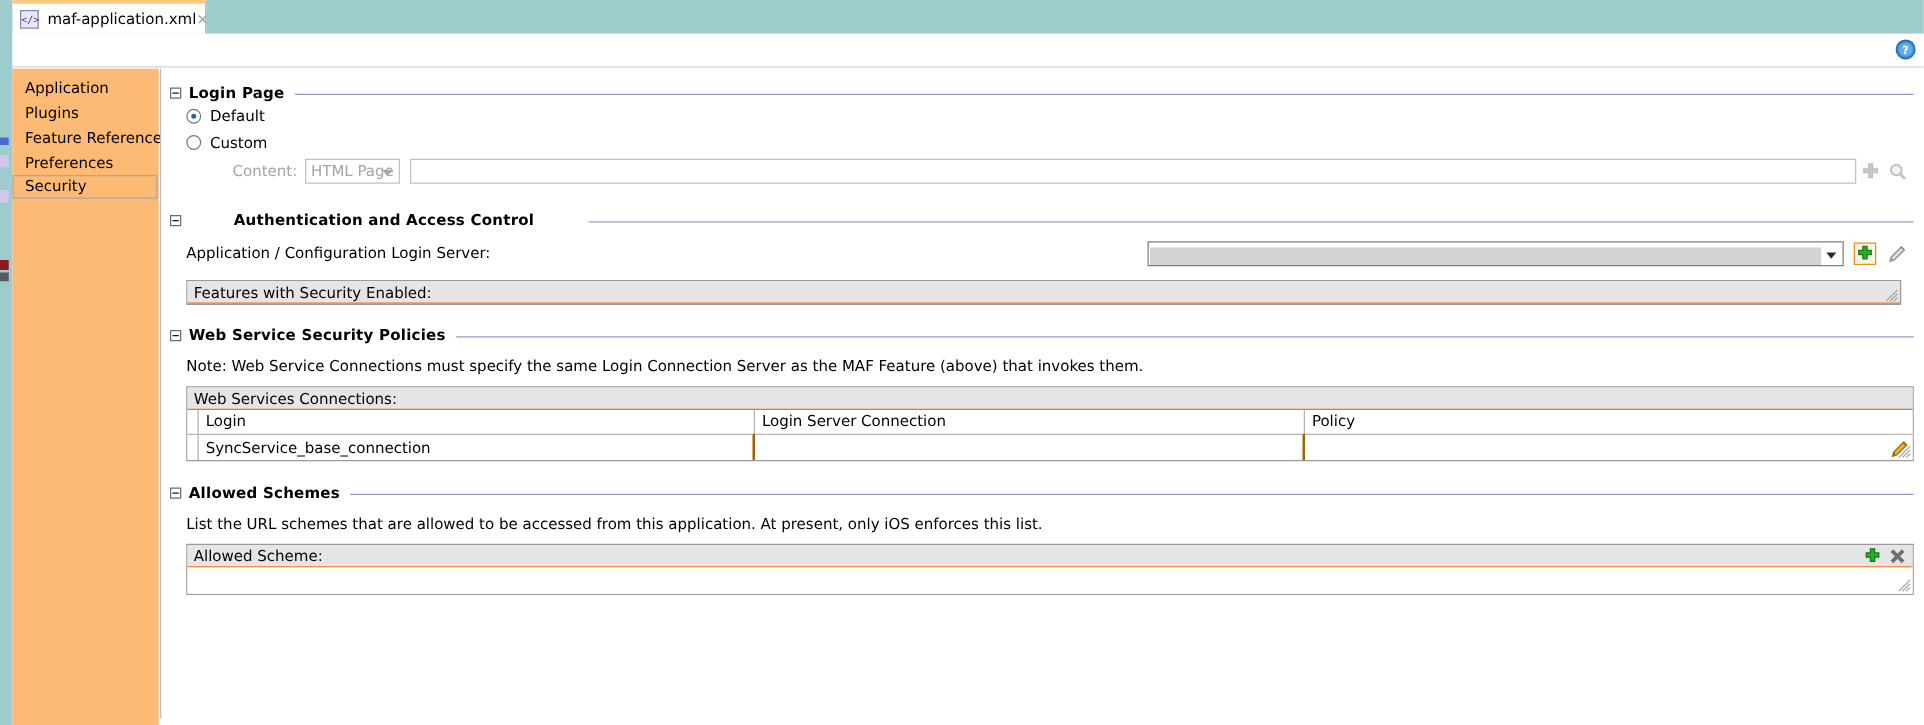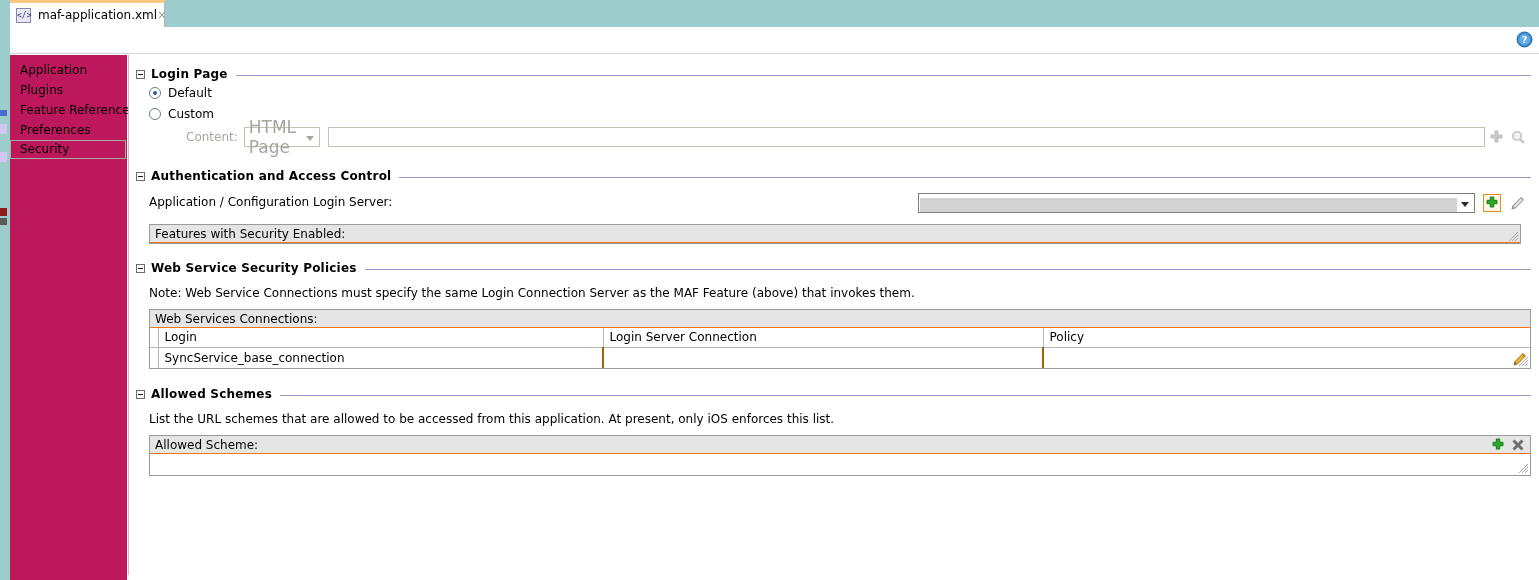--- a/index.html
+++ b/index.html
@@ -68,21 +68,21 @@
   }
   #help-icon {
     position: absolute; right: 6px; top: 4px;
     width: 17px; height: 17px;
   }
 
   
   #navlist {
     position: absolute; left: 10px; top: 55px;
     width: 117px; height: 525px;
-    background: #be185d;
+    background: #fdba74;
     padding-top: 5px;
   }
   .nav-item {
     height: 20px; line-height: 20px;
     padding-left: 10px;
     font-size: 12px; color: #000;
     white-space: nowrap;
   }
   .nav-item.selected {
     font-weight: normal;
@@ -146,21 +146,21 @@
   .radio-label { font-size: 12px; }
 
   
   .content-row { display: flex; align-items: center; margin-top: 4px; padding-left: 37px; }
   .content-label { color: #a6a6a0; font-size: 12px; margin-right: 6px; }
   .combo-disabled {
     width: 76px; height: 20px;
     border: 1px solid #c3c3b3;
     background: #ffffff;
     color: #a6a6a0;
-    font-size: 17px;
+    font-size: 12px;
     display: flex; align-items: center;
     padding-left: 4px;
     position: relative;
   }
   .combo-caret {
     position: absolute; right: 5px; top: 8px;
     width: 0; height: 0;
     border-left: 4px solid transparent;
     border-right: 4px solid transparent;
     border-top: 5px solid #a6a6a0;
@@ -314,21 +314,21 @@
       </span>
       <span class="icon-btn">
         <svg width="15" height="15" viewBox="0 0 15 15">
           <circle cx="6" cy="6" r="4.2" fill="#f2f2f2" stroke="#c2c2c2" stroke-width="1.6"></circle>
           <line x1="9" y1="9" x2="13" y2="13" stroke="#c2c2c2" stroke-width="2.2"></line>
         </svg>
       </span>
     </div>
   </div>
 
-  <div class="section-head" style="padding-top:22px;">
+  <div class="section-head" style="padding-top:22px;gap:36px;">
     <span class="toggle-box"></span>
     <span class="section-title">Authentication and Access Control</span>
     <span class="section-rule"></span>
   </div>
   <div class="section-body">
     <div class="auth-label">Application / Configuration Login Server:</div>
     <div class="auth-row">
       <span class="combo-login">
         <span class="combo-login-fill"></span>
         <span class="combo-login-caret"></span>

